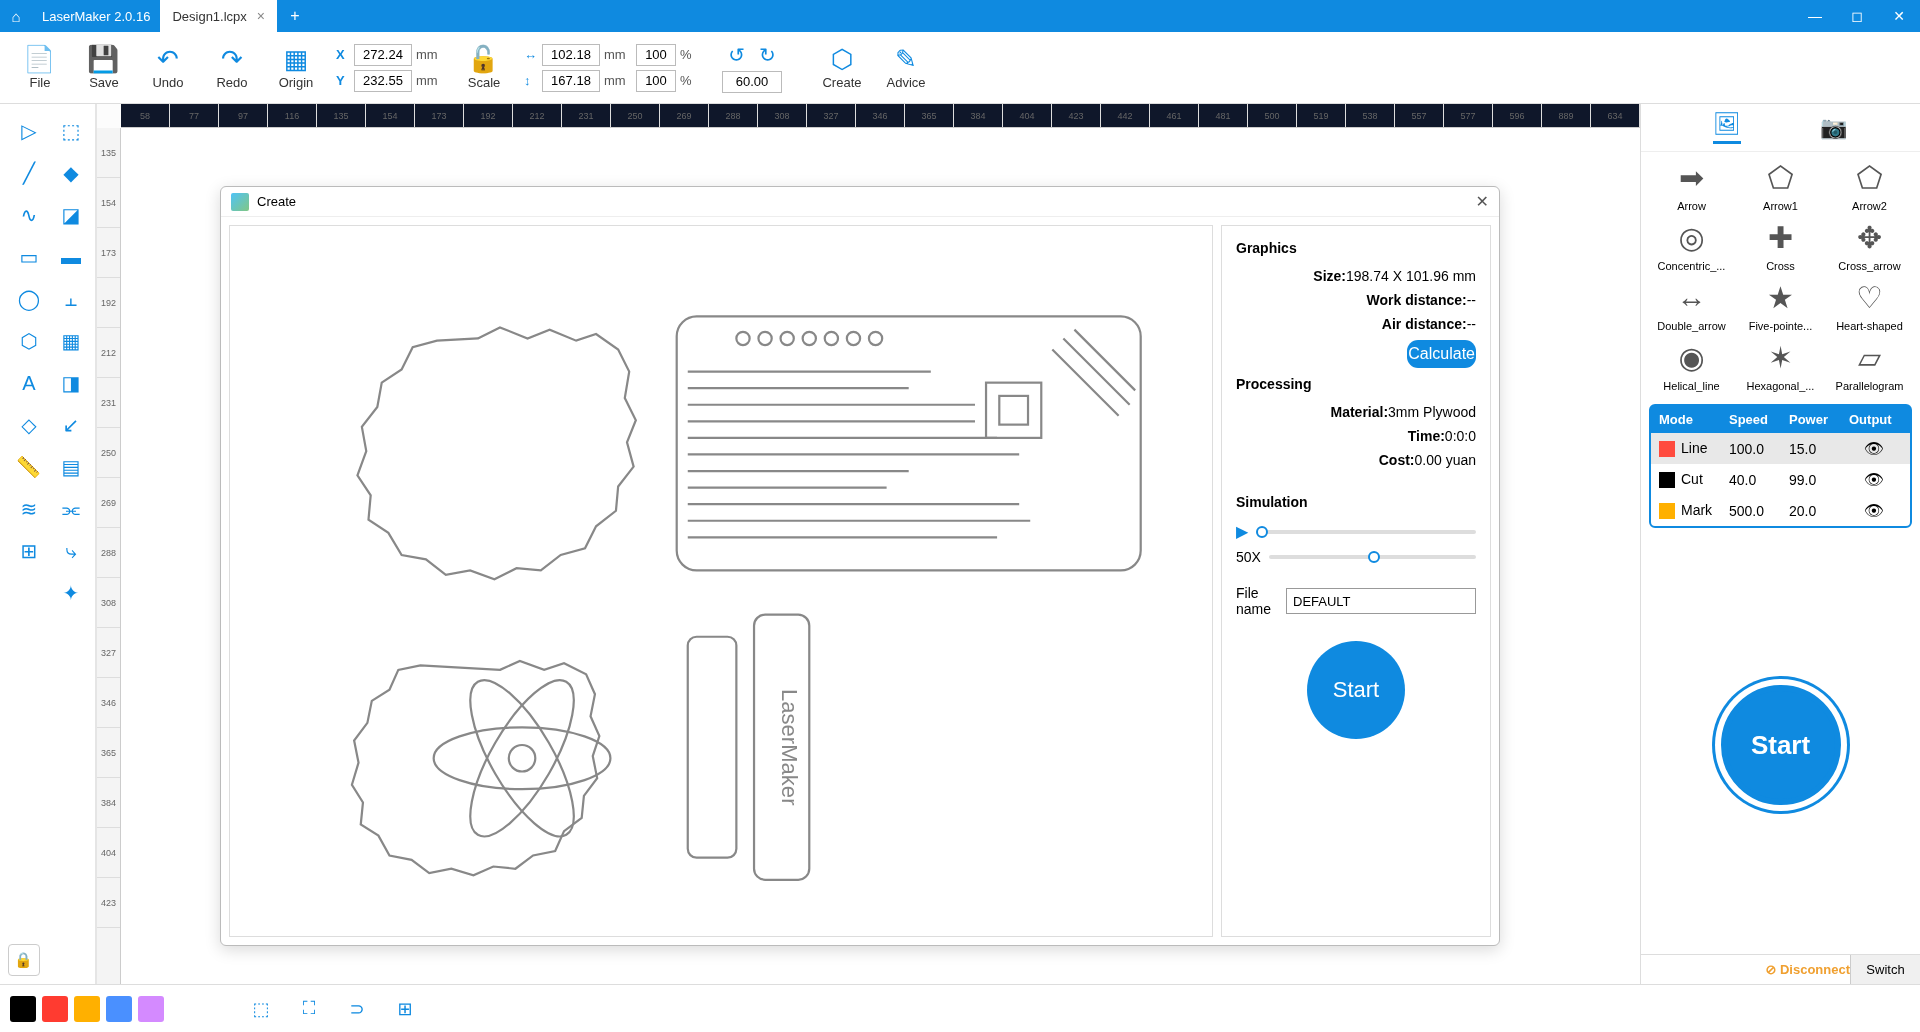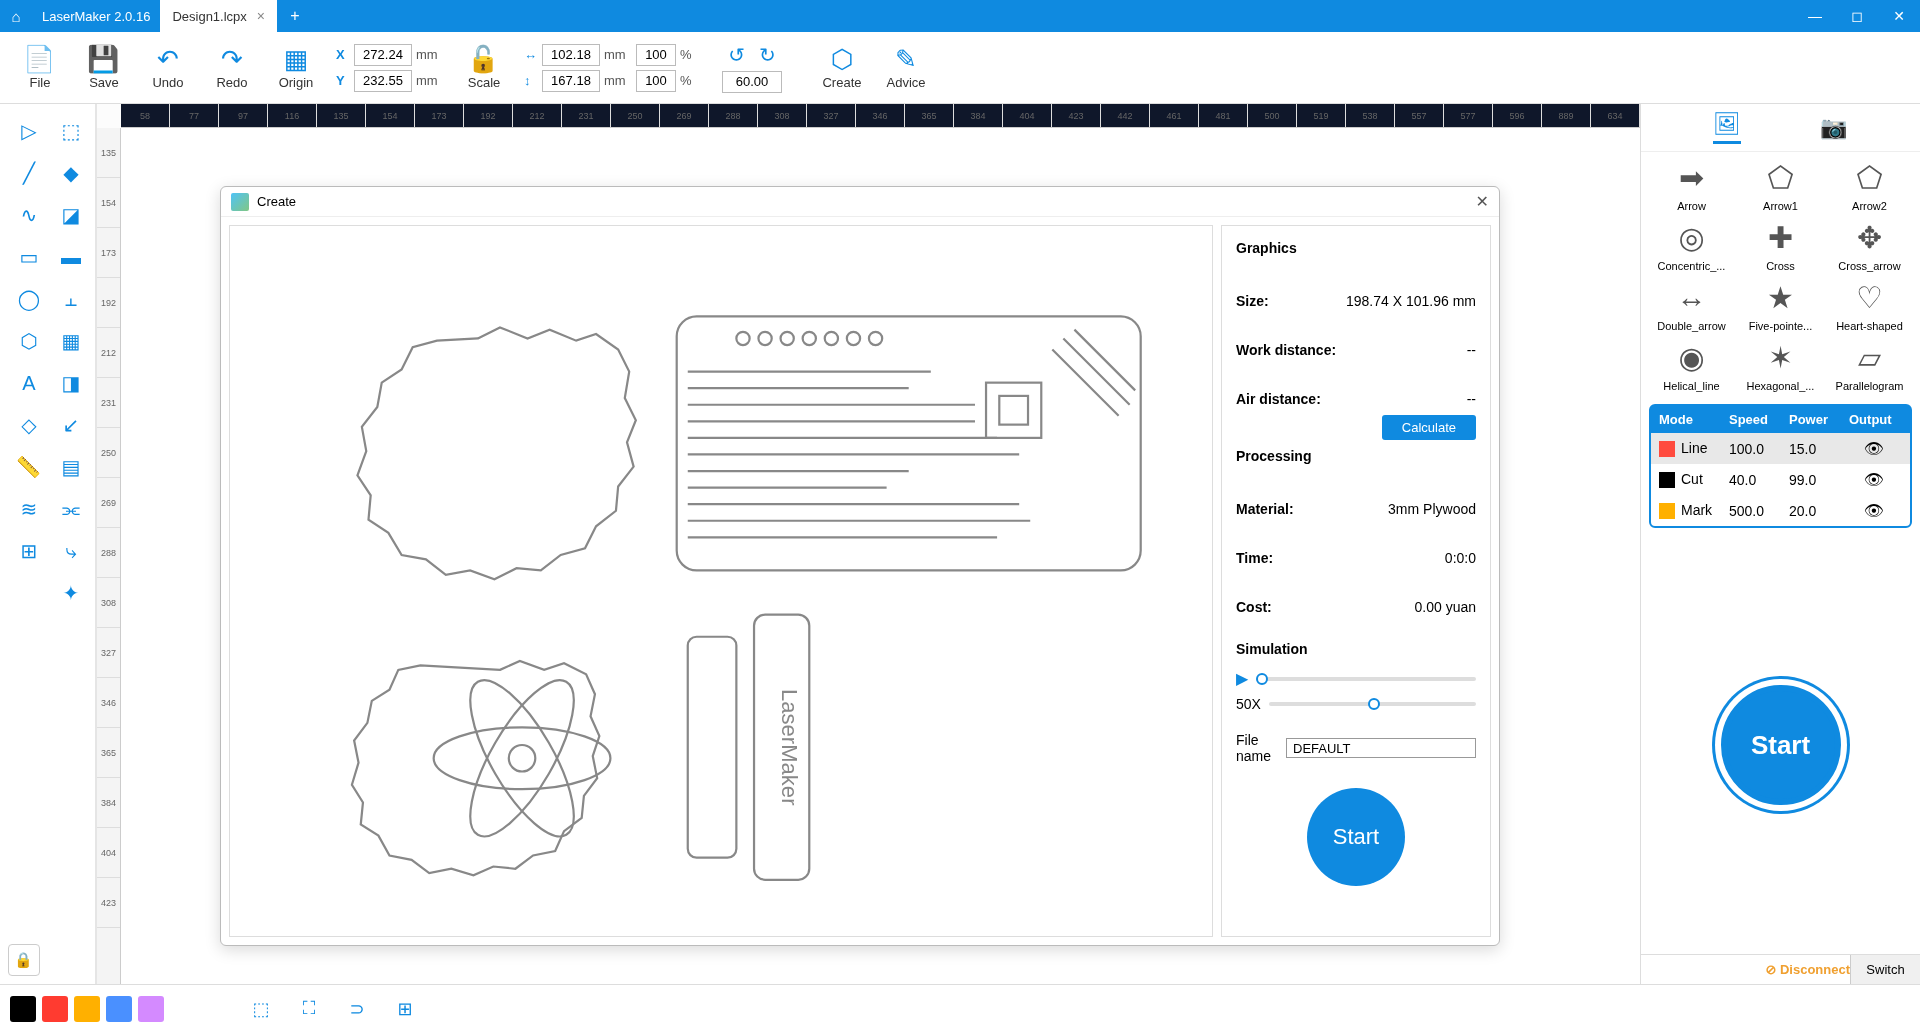--- a/index.html
+++ b/index.html
@@ -40,29 +40,29 @@
     
     .dialog{position:absolute;left:220px;top:186px;width:1280px;height:760px;background:#fff;border:1px solid #bbb;border-radius:6px;box-shadow:0 4px 16px rgba(0,0,0,.15);display:flex;flex-direction:column;}
     .dlghead{height:30px;display:flex;align-items:center;padding:0 10px;font-size:13px;border-bottom:1px solid #eee;}
     .dlghead .ic{width:18px;height:18px;background:linear-gradient(135deg,#4fc3f7,#81c784);margin-right:8px;border-radius:2px;}
     .dlghead .close{margin-left:auto;font-size:16px;color:#555;}
     .dlgbody{flex:1;display:flex;gap:8px;padding:8px;}
     .preview{flex:1;border:1px solid #ddd;background:#fff;display:flex;align-items:center;justify-content:center;}
     .preview svg{width:90%;height:90%;}
     .propanel{width:270px;border:1px solid #ddd;padding:14px;font-size:14px;display:flex;flex-direction:column;gap:8px;}
     .propanel .h{font-weight:600;margin-bottom:4px;}
-    .propanel .row{display:flex;justify-content:space-between;margin-top:25px;}
+    .propanel .row{display:flex;justify-content:flex-end;}
     .propanel .row .k{font-weight:600;}
-    .calc{align-self:flex-end;background:#0f8ae0;color:#fff;border:none;padding:5px 20px;font-size:13px;border-radius:3px;}
+    .calc{align-self:flex-end;background:#0f8ae0;color:#fff;border:none;padding:5px 1px;font-size:16px;border-radius:11px;}
     .sim{display:flex;align-items:center;gap:8px;}
     .sim .play{color:#0f8ae0;font-size:16px;}
     .sim .track{flex:1;height:4px;background:#ddd;border-radius:2px;position:relative;}
     .sim .thumb{position:absolute;width:12px;height:12px;background:#fff;border:2px solid #0f8ae0;border-radius:50%;top:-4px;}
     .fname{display:flex;align-items:center;gap:8px;margin-top:12px;}
-    .fname input{flex:1;border:1px solid #999;height:20px;padding:0 6px;font-size:13px;}
+    .fname input{flex:1;border:1px solid #999;height:26px;padding:0 6px;font-size:13px;}
     .startbtn{width:98px;height:98px;border-radius:50%;background:#0f8ae0;color:#fff;font-size:22px;border:none;align-self:center;margin-top:16px;}
     
     .right{width:280px;background:#fff;border-left:1px solid #ddd;display:flex;flex-direction:column;}
     .rtop{height:48px;display:flex;align-items:center;justify-content:center;gap:80px;border-bottom:1px solid #eee;}
     .rtop .ic{font-size:22px;color:#0f8ae0;}
     .rtop .active{border-bottom:3px solid #0f8ae0;padding-bottom:4px;}
     .rsel{display:flex;gap:6px;padding:6px;}
     .rsel select{flex:1;height:28px;border:1px solid #aaa;font-size:12px;}
     .rsel .srch{width:28px;height:28px;border:1px solid #ccc;display:flex;align-items:center;justify-content:center;color:#0f8ae0;}
     .shapes{display:grid;grid-template-columns:repeat(3,1fr);gap:4px;padding:4px 8px;font-size:11px;text-align:center;overflow:hidden;}

